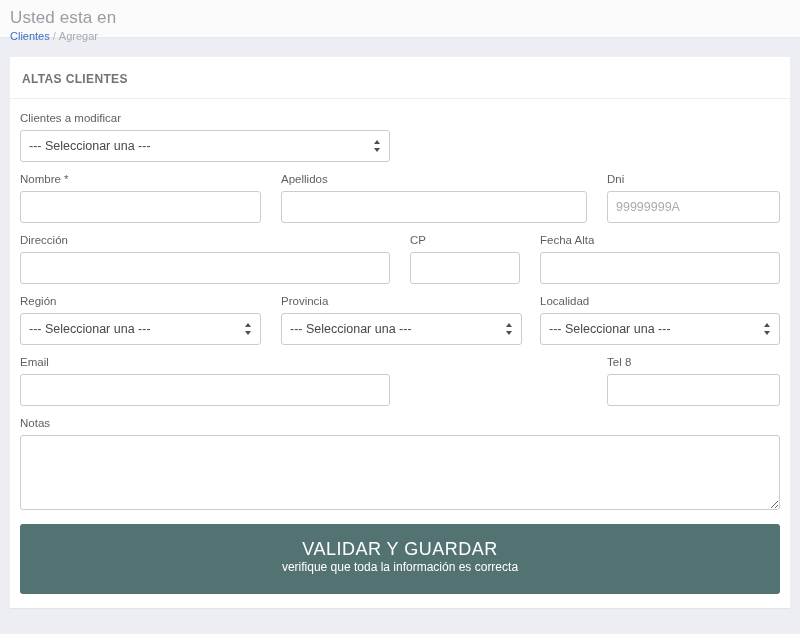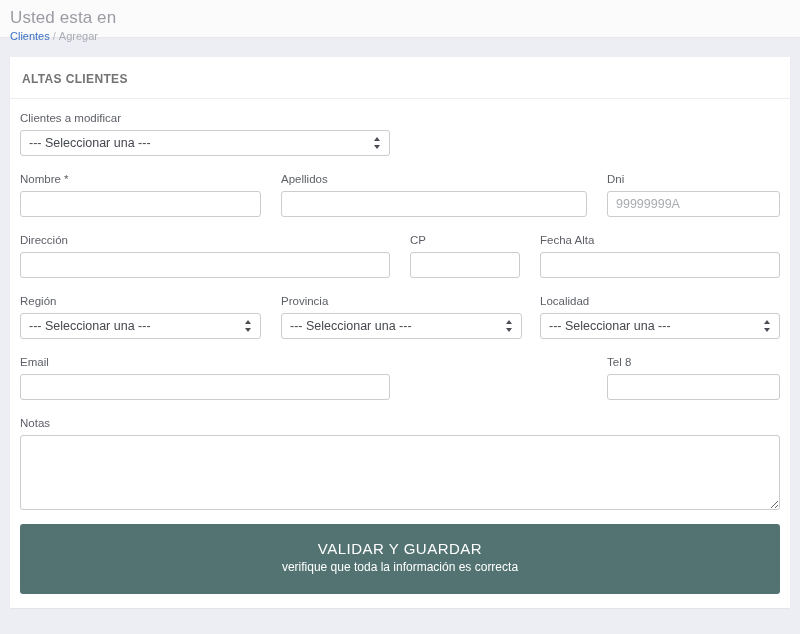--- a/index.html
+++ b/index.html
@@ -89,21 +89,21 @@
     font-size: 11.5px;
     color: #5c5f66;
     line-height: 14px;
     margin-bottom: 5px;
     font-weight: 400;
   }
   .ctrl {
     display: block;
     box-sizing: border-box;
     width: 100%;
-    height: 26px;
+    height: 32px;
     border: 1px solid #cccccc;
     border-radius: 3px;
     background: #ffffff;
     font-family: "Liberation Sans", sans-serif;
     font-size: 12.5px;
     color: #45484e;
     padding: 4px 8px;
     outline: none;
   }
   .ctrl::placeholder {
@@ -163,21 +163,21 @@
     border: none;
     border-radius: 3px;
     color: #ffffff;
     padding: 17px 10px 18px 10px;
     cursor: pointer;
     font-family: "Liberation Sans", sans-serif;
     text-align: center;
   }
   .submit-main {
     display: block;
-    font-size: 15px;
+    font-size: 18px;
     letter-spacing: 0.5px;
     line-height: 16px;
   }
   .submit-sub {
     display: block;
     font-size: 12px;
     line-height: 18px;
     margin-top: 1px;
   }
 </style>

